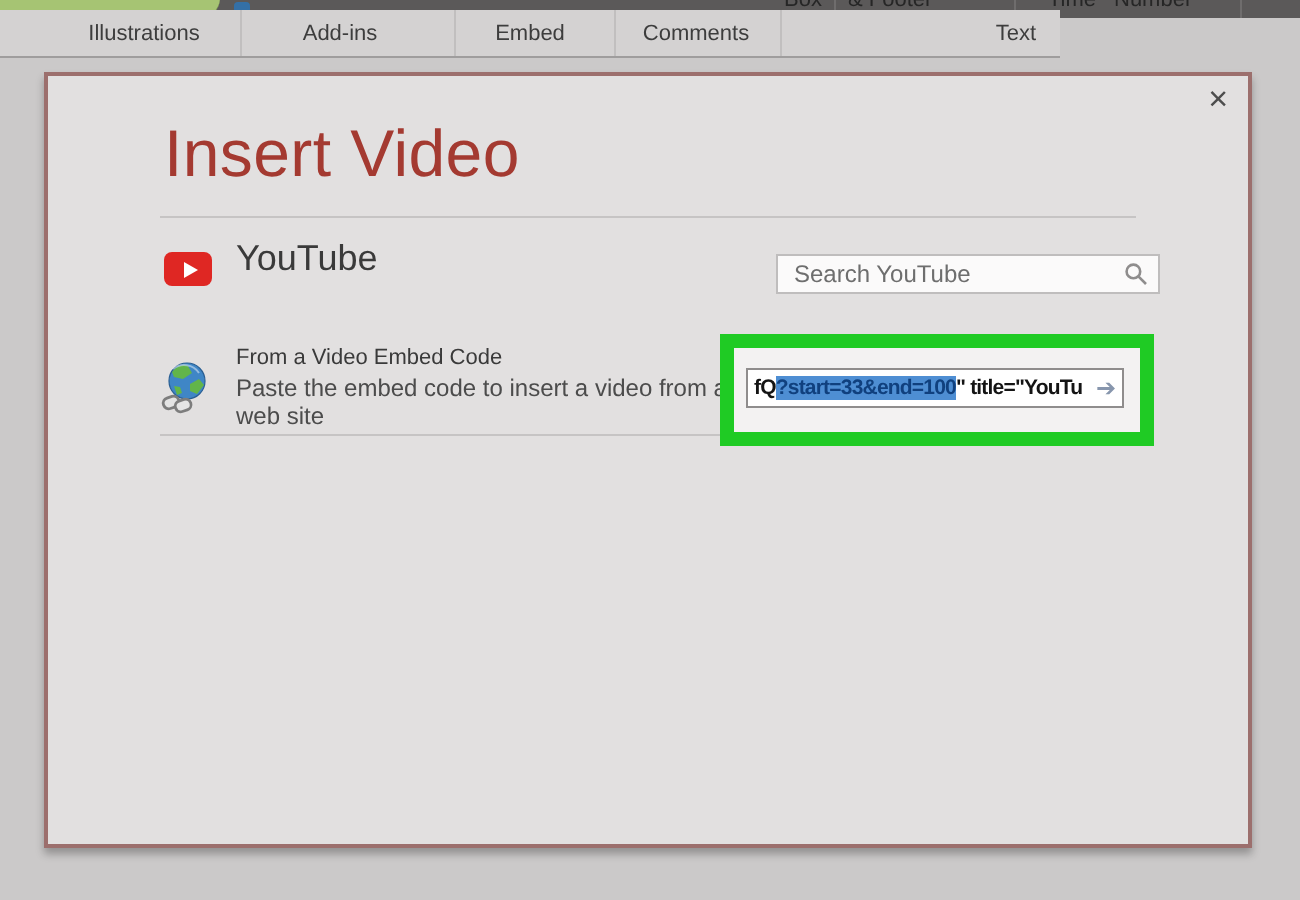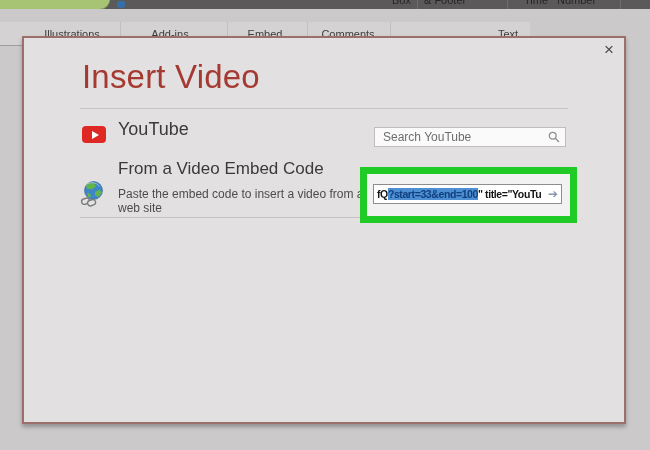--- a/index.html
+++ b/index.html
@@ -11,51 +11,51 @@
   }
   
   .topbar{position:absolute;left:0;top:0;width:650px;height:9px;background:#5b5959;overflow:hidden;}
   .green-shape{position:absolute;left:0;top:-3px;width:110px;height:12px;background:#a6c473;border-radius:0 0 11px 0;border-bottom:1px solid #7f9c53;}
   .tiny-blue-glyph{position:absolute;left:117px;top:1px;width:8px;height:7px;background:#2e74b5;border-radius:2px 2px 3px 3px;opacity:.85;}
   .partial-label{position:absolute;top:-6px;font-size:11px;color:#262626;white-space:nowrap;}
   .pl-0{left:392px;} .pl-1{left:424px;} .pl-2{left:524px;} .pl-3{left:557px;}
   .topbar-div{position:absolute;top:0;width:1px;height:9px;background:#6f6d6d;}
   .td-a{left:417px;} .td-b{left:507px;} .td-c{left:620px;}
   
-  .grouprow{position:absolute;left:0;top:22px;width:530px;height:23px;background:#d4d2d2;border-bottom:1px solid #9f9d9d;}
+  .grouprow{position:absolute;left:0;top:5px;width:530px;height:23px;background:#d4d2d2;border-bottom:1px solid #9f9d9d;}
   .group-label{position:absolute;top:6px;font-size:11px;color:#3d3d3d;transform:translateX(-50%);white-space:nowrap;}
   .gl-0{left:72px;} .gl-1{left:170px;text-align:center;} .gl-2{left:265px;} .gl-3{left:348px;} .gl-4{left:508px;}
   .group-div{position:absolute;top:0;width:1px;height:23px;background:#c1bfbf;}
   .gd-a{left:120px;} .gd-b{left:227px;} .gd-c{left:307px;} .gd-d{left:390px;}
   
   .dialog{
     position:absolute;left:22px;top:36px;width:600px;height:384px;
     background:#e2e0e0;border:2px solid #9c6f6d;
     box-shadow:0 3px 4px rgba(0,0,0,.28);
   }
   .close-btn{position:absolute;right:6px;top:2px;font-size:17px;color:#4d4d4d;cursor:default;line-height:20px;padding:0 4px;}
   .dlg-title{position:absolute;left:58px;top:20px;font-size:33px;color:#a43a31;letter-spacing:.2px;}
   .divider{position:absolute;left:56px;width:488px;height:1px;background:#c6c4c4;}
   .div-1{top:70px;} .div-2{top:179px;}
   
   .yt-icon{position:absolute;left:58px;top:88px;width:24px;height:17px;background:#df2723;border-radius:4px;display:flex;align-items:center;justify-content:center;}
   .yt-play{width:0;height:0;border-left:7px solid #fff;border-top:4.5px solid transparent;border-bottom:4.5px solid transparent;margin-left:2px;}
   .yt-label{position:absolute;left:94px;top:81px;font-size:18px;color:#3a3a3a;}
   .yt-links{position:absolute;left:94px;top:100px;font-size:12.5px;color:#2d5d9f;}
   .yt-links span{margin-right:3px;}
-  .search-box{position:absolute;left:350px;top:89px;width:192px;height:20px;}
+  .search-box{position:absolute;left:364px;top:89px;width:192px;height:20px;}
   .search-box input{
     width:100%;height:100%;box-sizing:border-box;border:1px solid #bfbdbd;background:#fbfafa;
     font-family:inherit;font-size:12px;color:#3a3a3a;padding:0 22px 0 8px;outline:none;
   }
   .search-box input::placeholder{color:#6e6e6e;}
   .search-glyph{position:absolute;right:6px;top:4px;width:12px;height:12px;}
   
   .globe-icon{position:absolute;left:56px;top:142px;width:26px;height:27px;}
-  .embed-heading{position:absolute;left:94px;top:121px;font-size:17px;color:#3a3a3a;}
+  .embed-heading{position:absolute;left:94px;top:135px;font-size:11px;color:#3a3a3a;}
   .embed-desc{position:absolute;left:94px;top:149px;width:252px;font-size:12px;line-height:14px;color:#4c4c4c;}
   
   .annotation{
     position:absolute;left:336px;top:129px;width:217px;height:56px;
     background:#1fcb24;box-sizing:border-box;padding:7px;
   }
   .annotation-inner{width:100%;height:100%;background:#f3f2f2;position:relative;}
   .embed-input{
     position:absolute;left:6px;top:10px;width:189px;height:20px;box-sizing:border-box;
     background:#ffffff;border:1px solid #8f8d8d;

